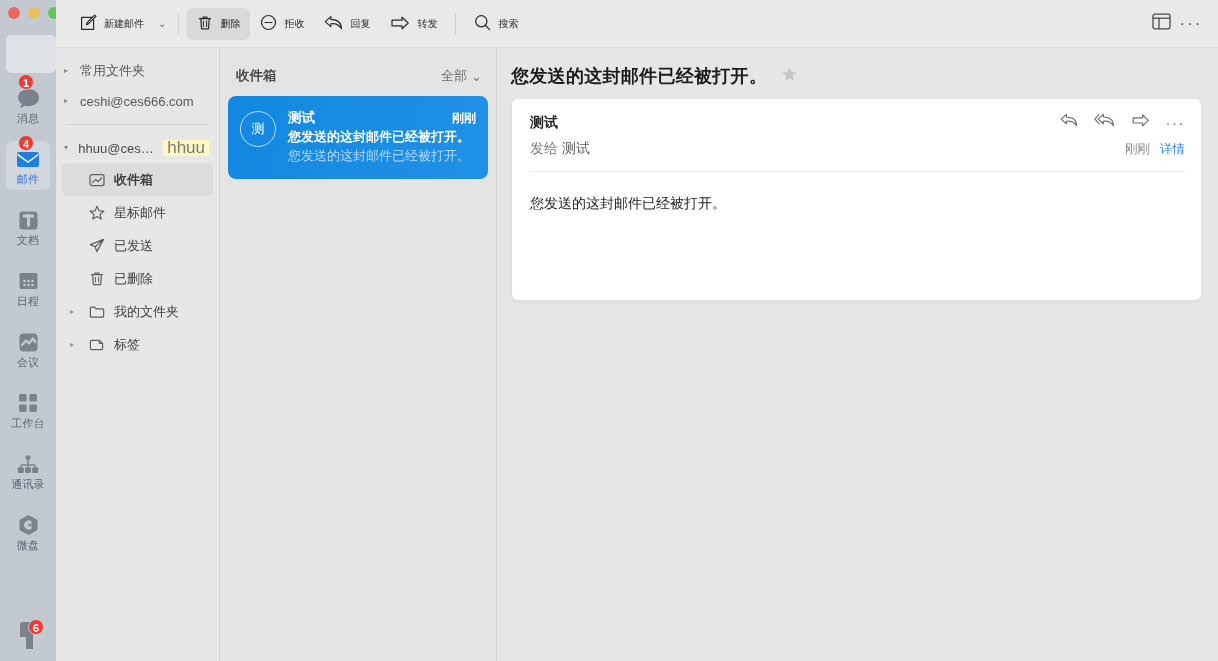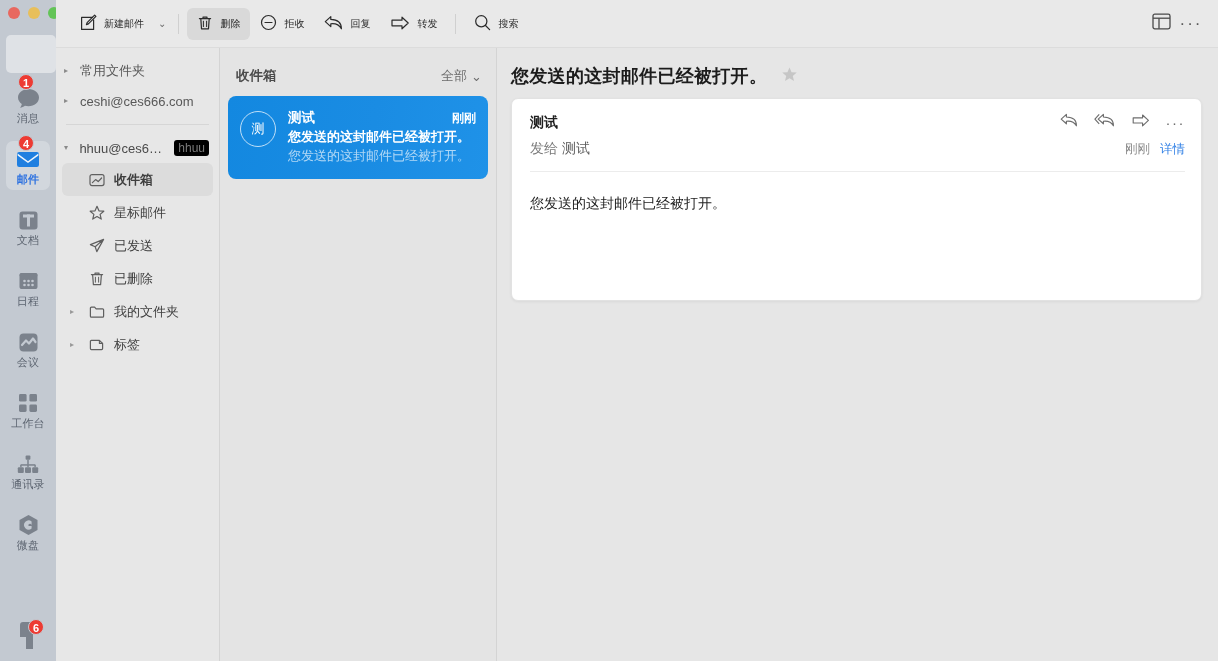--- a/index.html
+++ b/index.html
@@ -40,21 +40,21 @@
     border-radius: 7px;
     display: flex; flex-direction: column; align-items: center; gap: 2px;
     position: relative;
     cursor: default;
   }
   .rail-item.active { background: #d2d7dd; }
   .rail-icon { position: relative; width: 24px; height: 24px;
                display: flex; align-items: center; justify-content: center; }
   .rail-icon svg { display: block; }
   .rail-label { font-size: 11px; color: #5c6470; line-height: 13px; letter-spacing: .2px; }
-  .rail-item.active .rail-label { color: #2f73e0; font-weight: bold; }
+  .rail-item.active .rail-label { color: #2f73e0; }
   .badge {
     position: absolute; top: -6px; left: 12px;
     min-width: 16px; height: 16px; padding: 0 4px;
     background: #ed3b33; color: #fff;
     border-radius: 8px; font-size: 11px; line-height: 16px;
     text-align: center; font-weight: 600;
     border: 1.5px solid #c3c9d1;
   }
   .rail-bottom { position: absolute; bottom: 8px; left: 0; width: 56px;
                  display: flex; justify-content: center; }
@@ -71,21 +71,21 @@
   }
   .acct-row {
     display: flex; align-items: center; gap: 6px;
     height: 30px; padding: 0 10px 0 8px;
     color: #585858; font-size: 13px;
   }
   .acct-row .caret { width: 10px; color: #8a8a8a; font-size: 8px; line-height: 1; }
   .acct-name { white-space: nowrap; overflow: hidden; text-overflow: ellipsis; }
   .acct-row.bold .acct-name { color: #4a4a4a; }
   .acct-tag {
-    font-size: 12px; color: #7a7a7a; background: #000000;
+    font-size: 17px; color: #7a7a7a; background: #fef9c3;
     border-radius: 3px; padding: 1px 4px; line-height: 14px; flex: 0 0 auto;
   }
   .sidebar-div { height: 1px; background: #d6d6d6; margin: 8px 10px; }
   .fold-item {
     display: flex; align-items: center; height: 33px;
     margin: 0 6px; padding-left: 8px; border-radius: 6px;
     color: #3f3f3f; font-size: 13px; gap: 8px;
   }
   .fold-item .twisty { width: 10px; color: #999; font-size: 8px; line-height: 1; }
   .fold-item .ficon { width: 18px; height: 18px; display: flex;

